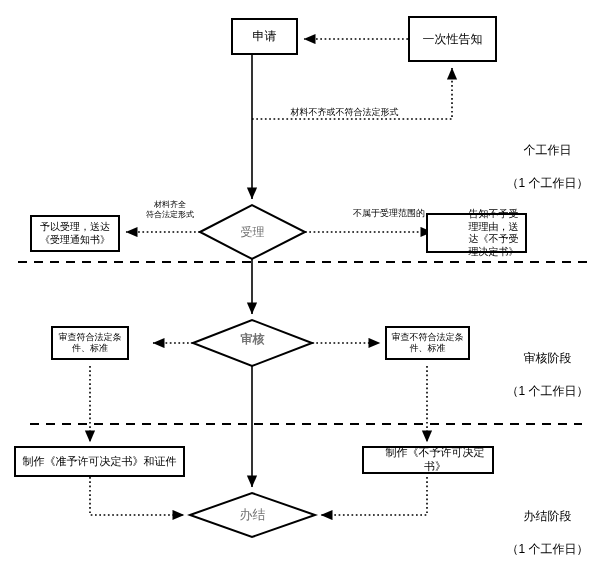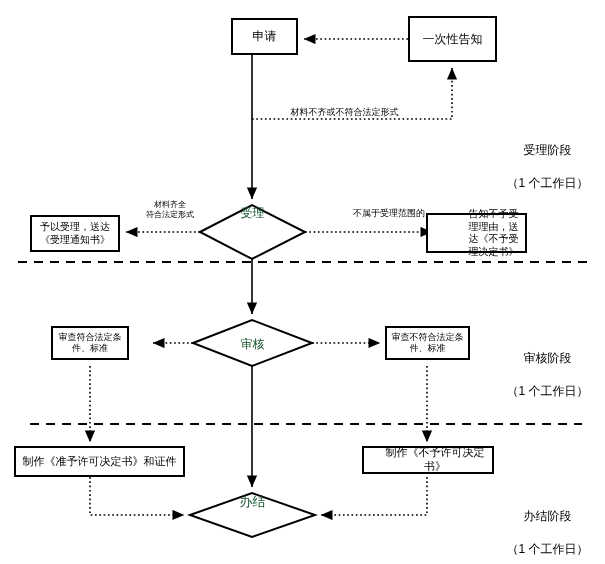--- a/index.html
+++ b/index.html
@@ -21,22 +21,22 @@
     background:#fff;
     color:#000;
     line-height:1.25;
     padding:1px 2px;
   }
   .box .txt{display:block;white-space:pre-line;}
 
   .diamond-wrap{position:absolute;}
   .diamond-label{
     position:absolute;left:0;top:0;width:100%;height:100%;
-    display:flex;align-items:flex-start;justify-content:center;
-    color:#14532d;
+    display:flex;align-items:center;justify-content:center;
+    color:#737373;
   }
 
   .stage-label{
     position:absolute;
     text-align:center;
     color:#000;
     line-height:1.35;
     white-space:pre-line;
   }
 
@@ -133,21 +133,21 @@
   <div class="node box" style="left:362px;top:446px;width:132px;height:28px;font-size:11px;padding-left:16px;">
     <span class="txt">制作《不予许可决定书》</span>
   </div>
 
   <div class="diamond-wrap" style="left:200px;top:205px;width:105px;height:54px;">
     <div class="diamond-label" style="font-size:12px;">
       <span>受理</span>
     </div>
   </div>
 
-  <div class="diamond-wrap" style="left:193px;top:336px;width:119px;height:46px;">
+  <div class="diamond-wrap" style="left:193px;top:316px;width:119px;height:46px;font-weight:bold;">
     <div class="diamond-label" style="font-size:12px;">
       <span>审核</span>
     </div>
   </div>
 
   <div class="diamond-wrap" style="left:190px;top:493px;width:125px;height:44px;">
     <div class="diamond-label" style="font-size:13px;">
       <span>办结</span>
     </div>
   </div>
@@ -159,21 +159,21 @@
   <div class="edge-label" style="left:130px;top:190px;width:80px;font-size:8px;">
     <span>材料齐全
 符合法定形式</span>
   </div>
 
   <div class="edge-label" style="left:325px;top:197px;width:100px;font-size:9px;text-align:right;">
     <span>不属于受理范围的</span>
   </div>
 
   <div class="stage-label" style="left:495px;top:126px;width:105px;font-size:12px;">
-    <div>受理阶段</div>
+    <div>个工作日</div>
     <div>（1 个工作日）</div>
   </div>
 
   <div class="stage-label" style="left:495px;top:334px;width:105px;font-size:12px;">
     <div>审核阶段</div>
     <div>（1 个工作日）</div>
   </div>
 
   <div class="stage-label" style="left:495px;top:492px;width:105px;font-size:12px;">
     <div>办结阶段</div>

